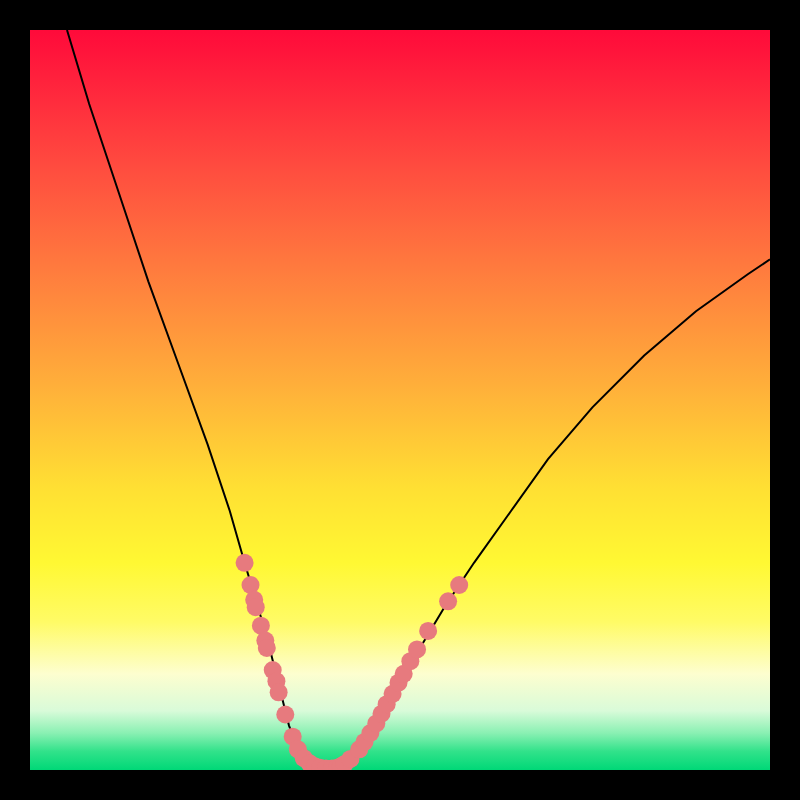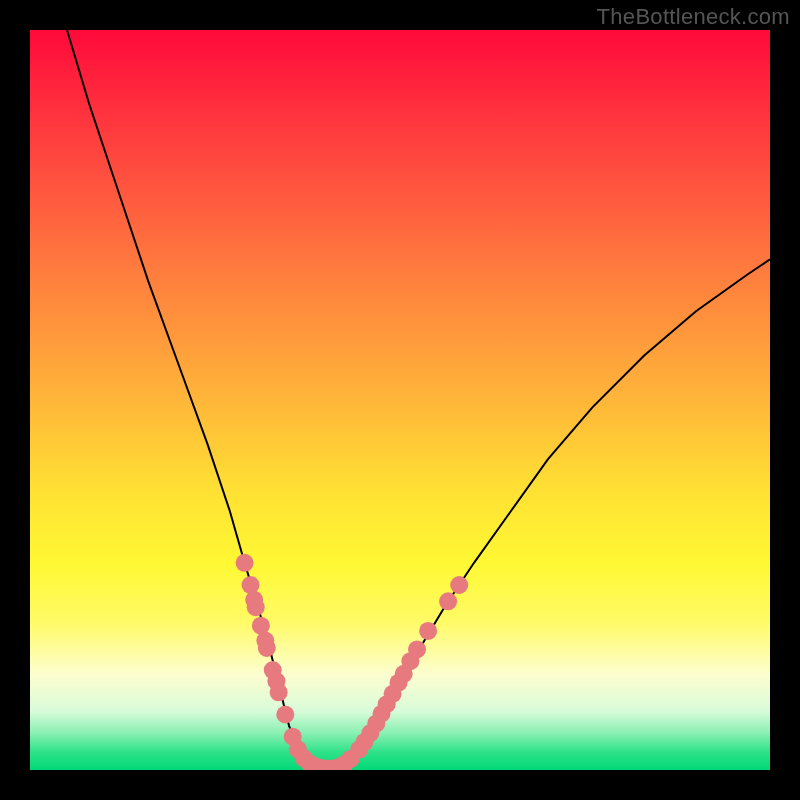--- a/index.html
+++ b/index.html
@@ -65,21 +65,20 @@
     stroke-width: 2;
   }
   .dot {
     fill: #e77a7e;
   }
 </style>
 </head>
 <body>
 
 <div class="frame">
-  <div class="watermark">TheBottleneck.com</div>
   <div class="plot-area">
     <svg class="curve" viewBox="0 0 740 740" preserveAspectRatio="none">
       <path id="curve-path" d="M37.00 0.00 L59.20 74.00 L88.80 162.80 L118.40 251.60 L148.00 333.00 L177.60 414.40 L199.80 481.00 L214.60 532.80 L225.70 569.80 L236.80 606.80 L244.20 636.40 L251.60 666.00 L259.00 695.60 L266.40 714.10 L277.50 728.90 L286.38 735.56 L296.00 738.52 L303.40 738.52 L313.02 735.56 L325.60 723.72 L340.40 703.00 L355.20 677.10 L370.00 651.20 L392.20 614.20 L414.40 577.20 L444.00 532.80 L481.00 481.00 L518.00 429.20 L562.40 377.40 L614.20 325.60 L666.00 281.20 L717.80 244.20 L740.00 229.40 " stroke="#000000"></path>
       <g id="dots">
           <circle cx="214.60" cy="532.80" r="9" class="dot" fill="#e77a7e"></circle>
           <circle cx="220.52" cy="555.00" r="9" class="dot" fill="#e77a7e"></circle>
           <circle cx="224.22" cy="569.80" r="9" class="dot" fill="#e77a7e"></circle>
           <circle cx="225.70" cy="577.20" r="9" class="dot" fill="#e77a7e"></circle>
           <circle cx="230.88" cy="595.70" r="9" class="dot" fill="#e77a7e"></circle>
           <circle cx="235.32" cy="610.50" r="9" class="dot" fill="#e77a7e"></circle>

